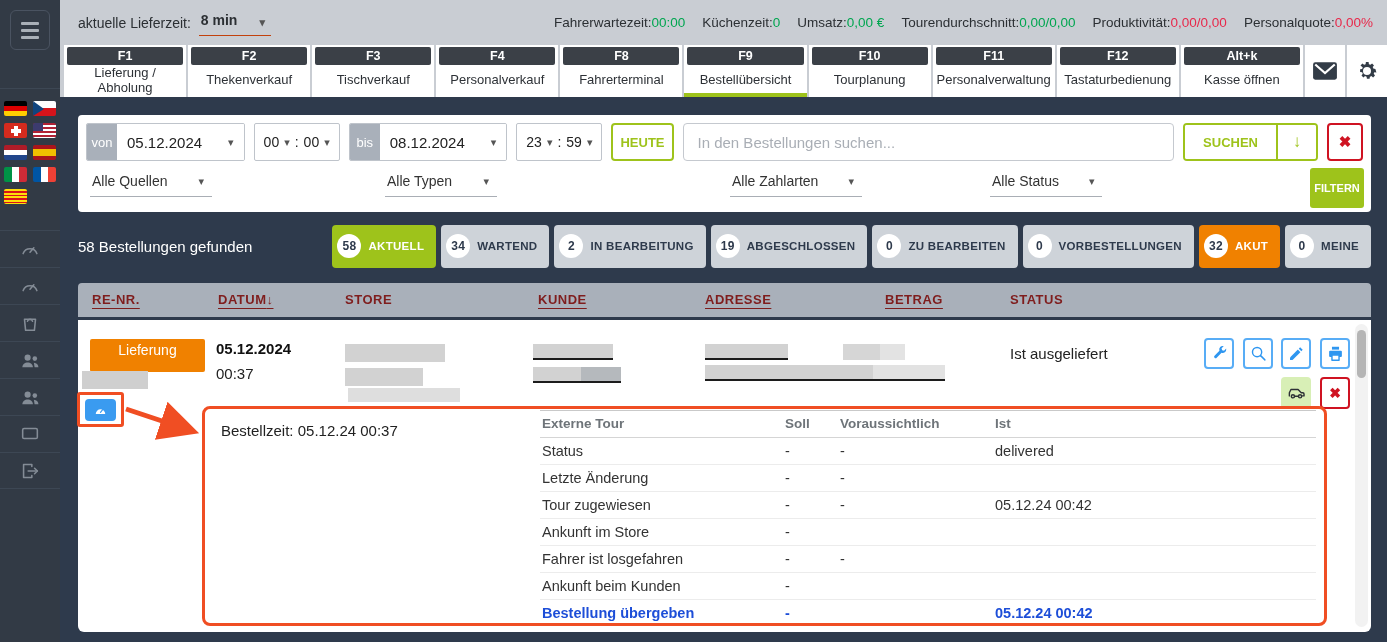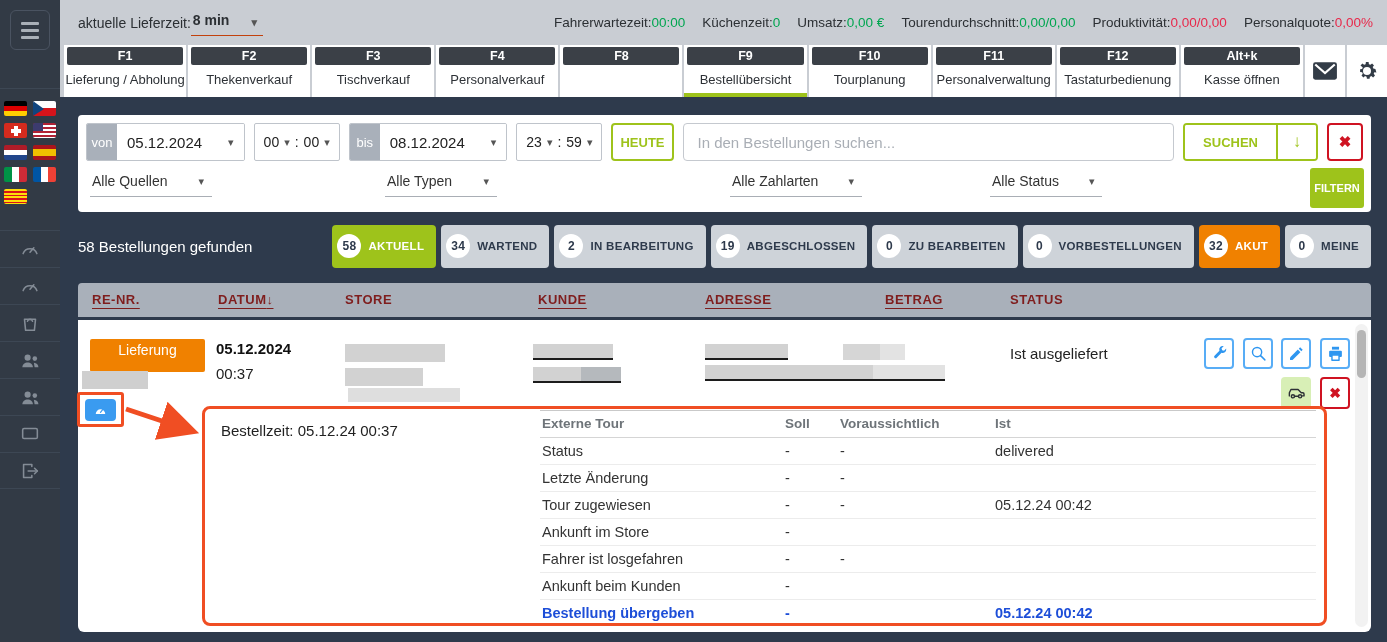--- a/index.html
+++ b/index.html
@@ -29,34 +29,34 @@
   .f-cat{background:repeating-linear-gradient(180deg,#fcdd09 0 2px,#da121a 2px 3.5px)}
   .spacer{height:26px}
   .sitem{height:37px;display:flex;align-items:center;justify-content:center;border-top:1px solid #3d4754;cursor:pointer}
   .sitem svg{stroke:#848c96;fill:none;stroke-width:1.7;stroke-linecap:round;stroke-linejoin:round}
   .sitem svg .fl{fill:#848c96;stroke:none}
   .sidebar .sitem:last-child{border-bottom:1px solid #3d4754}
 
   
   .topbar{position:absolute;left:60px;top:0;width:1327px;height:45px;background:#c9cdd3;
           display:flex;align-items:center;padding:0 14px 0 18px;font-size:14px;color:#2b2f33}
-  .dt-wrap{display:flex;align-items:center;}
+  .dt-wrap{display:flex;align-items:center;gap:8px}
   .dt-val{display:inline-flex;align-items:flex-end;gap:22px;font-weight:bold;border-bottom:1px solid #c2410c;padding:2px 6px 7px 2px;cursor:pointer}
   .caret{font-size:11px;color:#555;line-height:1}
   .stats{margin-left:auto;display:flex;gap:17px;font-size:13.5px;white-space:nowrap}
   .stat{display:flex;}
   .sv-green{color:#00a650}
   .sv-red{color:#e8284a}
 
   
   .tabbar{position:absolute;left:60px;top:45px;width:1327px;height:52px;background:#c9cdd3;
           display:flex;gap:2px;padding-left:4px}
   .tab{flex:1;background:#fff;display:flex;flex-direction:column;position:relative;cursor:pointer;min-width:0}
   .tab .key{margin:2px 3px 0;background:#3b4047;color:#fff;font-size:12.5px;font-weight:bold;text-align:center;padding:2px 0;border-radius:2px}
-  .tab .lbl{flex:1;display:flex;align-items:center;justify-content:center;font-size:13px;color:#2d3136;text-align:center;line-height:1.15;padding:1px 0 3px}
+  .tab .lbl{flex:1;display:flex;align-items:center;justify-content:center;font-size:13px;color:#2d3136;text-align:center;line-height:1.15;padding:1px 6px 3px}
   .tab.active::after{content:"";position:absolute;left:0;right:0;bottom:0;height:4px;background:#9ec31b}
   .icon-cell{width:40px;background:#fff;display:flex;align-items:center;justify-content:center;cursor:pointer}
 
   
   .main{position:absolute;left:60px;top:97px;width:1327px;height:545px;background:#2e3a4c}
 
   
   .fcard{position:absolute;left:18px;top:18px;width:1293px;height:97px;background:#fff;border-radius:4px}
   .frow1{position:absolute;left:8px;top:8px;right:8px;height:38px;display:flex;align-items:stretch;gap:9px}
   .dgroup{display:flex;border:1px solid #bfc4cb;border-radius:2px;overflow:hidden}
@@ -254,20 +254,21 @@
     <div class="tab">
         <div class="key">F3</div>
         <div class="lbl">Tischverkauf</div>
       </div>
     <div class="tab">
         <div class="key">F4</div>
         <div class="lbl">Personalverkauf</div>
       </div>
     <div class="tab">
         <div class="key">F8</div>
+        <div class="lbl">Fahrerterminal</div>
       </div>
     <div class="tab active">
         <div class="key">F9</div>
         <div class="lbl">Bestellübersicht</div>
       </div>
     <div class="tab">
         <div class="key">F10</div>
         <div class="lbl">Tourplanung</div>
       </div>
     <div class="tab">

